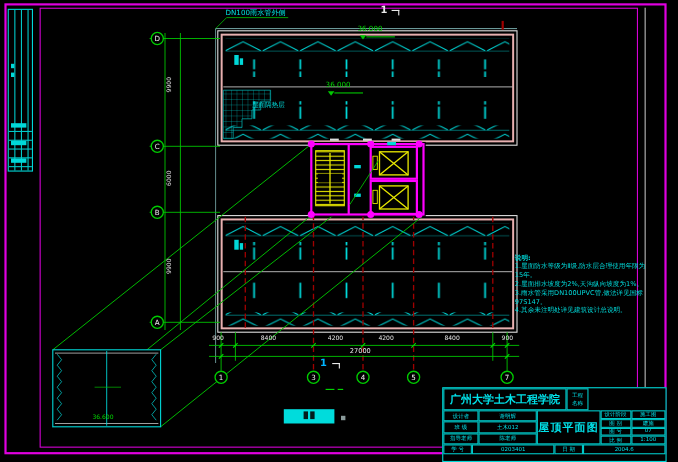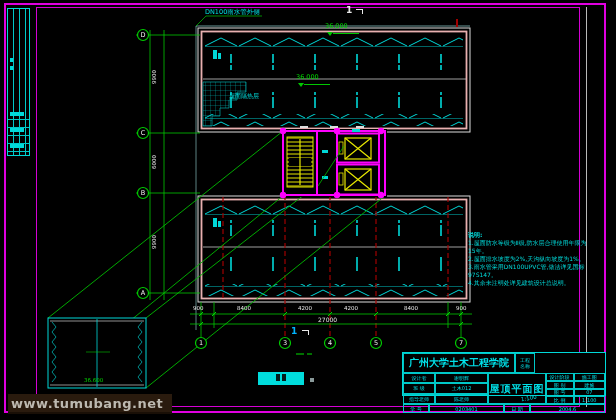--- a/index.html
+++ b/index.html
@@ -21,21 +21,21 @@
   .tw{position:absolute;color:#e8e8e8;white-space:nowrap;line-height:1;}
   .tg{position:absolute;color:#00d800;white-space:nowrap;line-height:1;margin-top:33px;}
   .elev .bar{height:0;border-top:1px solid #00c800;margin-top:1px;}
   .elev .tri{width:0;height:0;border-left:3px solid transparent;border-right:3px solid transparent;
              border-top:4px solid #00c800;margin-left:2px;}
   .corner{position:absolute;width:7px;height:5px;border-top:1.2px solid #e8e8e8;border-right:1.2px solid #e8e8e8;}
   .vdim{writing-mode:vertical-rl;transform:rotate(180deg);font-size:5.5px;color:#e0e0e0;position:absolute;line-height:1;}
   
   #notes{position:absolute;left:468px;top:231px;width:126px;color:#00dcdc;font-size:6px;line-height:8px;z-index:4;}
   
-  #titleblock{position:absolute;left:402px;top:352px;width:204px;height:44px;border:1.5px solid #00d8d8;
+  #titleblock{position:absolute;left:402px;top:352px;width:204px;height:68px;border:1.5px solid #00d8d8;
               color:#00e0e8;background:#000;z-index:4;}
   #titleblock .cell{border:0.5px solid rgba(0,210,210,.95);display:flex;align-items:center;justify-content:center;
                     overflow:hidden;white-space:nowrap;}
   #tb-row1{display:flex;height:20px;}
   #tb-main{display:flex;height:31px;border-radius:15px;}
   #tb-bottom{display:flex;height:9px;}
   .tb-small{font-size:5px;}
   
   #wm-logo{position:absolute;left:24px;top:332px;font-size:56px;font-weight:bold;letter-spacing:-5px;
            color:rgba(77,56,36,.95);text-shadow:1px 1px 0 #201505,-1px -1px 0 #201505;z-index:6;}
@@ -317,21 +317,20 @@
           <div class="cell tb-small" style="height: 9px; flex: 1 1 0%;">0203401</div>
         </div>
         <div style="display: flex; height: 9px; flex: 1 1 0%;">
           <div class="cell tb-small" style="height: 9px; width: 26px;">日 期</div>
           <div class="cell tb-small" style="height: 9px; flex: 1 1 0%;">2004.6</div>
         </div>
       </div>
   </div>
   <div class="t z3" style="left:521px;top:396px;font-size:5.5px;transform:rotate(-10deg);">1:100</div>
 
-  <div id="wm-bar">www.tumubang.net</div>
 
 <div class="bubnum" style="left: 196px; top: 340px; z-index: 3;">1</div>
     <div class="bubnum" style="left: 280px; top: 340px; z-index: 3;">3</div>
     <div class="bubnum" style="left: 325px; top: 340px; z-index: 3;">4</div>
     <div class="bubnum" style="left: 371px; top: 340px; z-index: 3;">5</div>
     <div class="bubnum" style="left: 456px; top: 340px; z-index: 3;">7</div>
     <div class="bubnum" style="left: 138px; top: 32px; z-index: 3;">D</div>
     <div class="bubnum" style="left: 138px; top: 130px; z-index: 3;">C</div>
     <div class="bubnum" style="left: 138px; top: 190px; z-index: 3;">B</div>
     <div class="bubnum" style="left: 138px; top: 290px; z-index: 3;">A</div>

